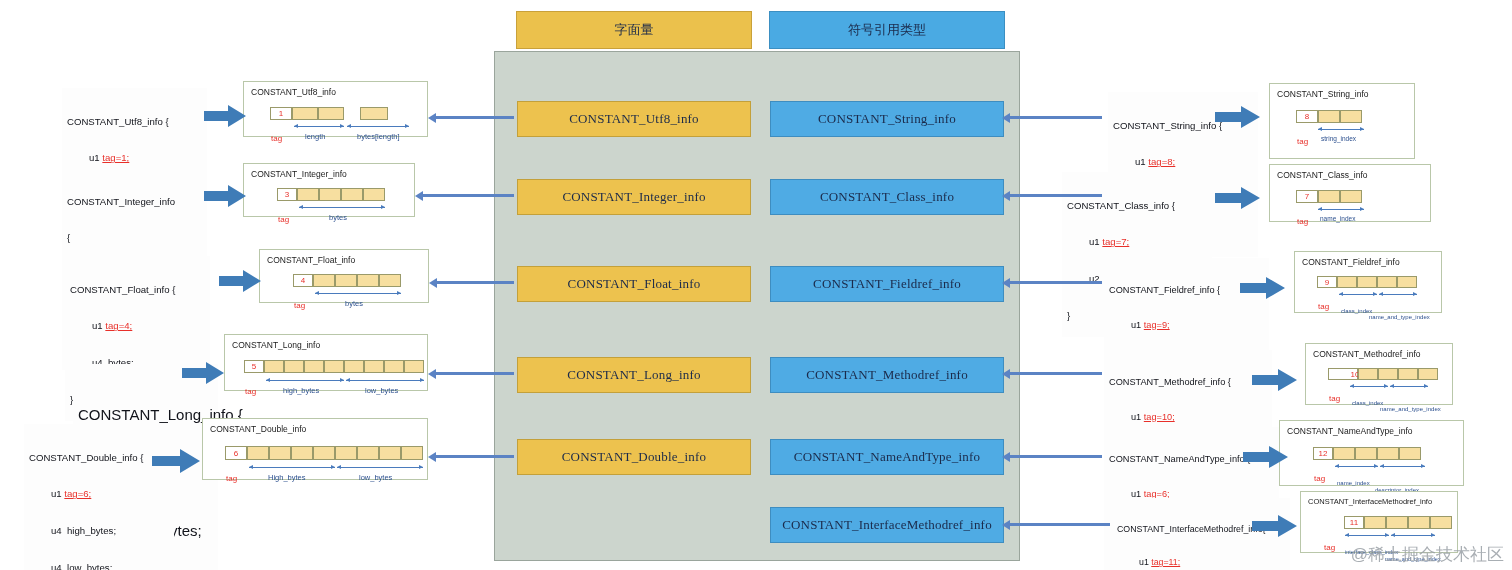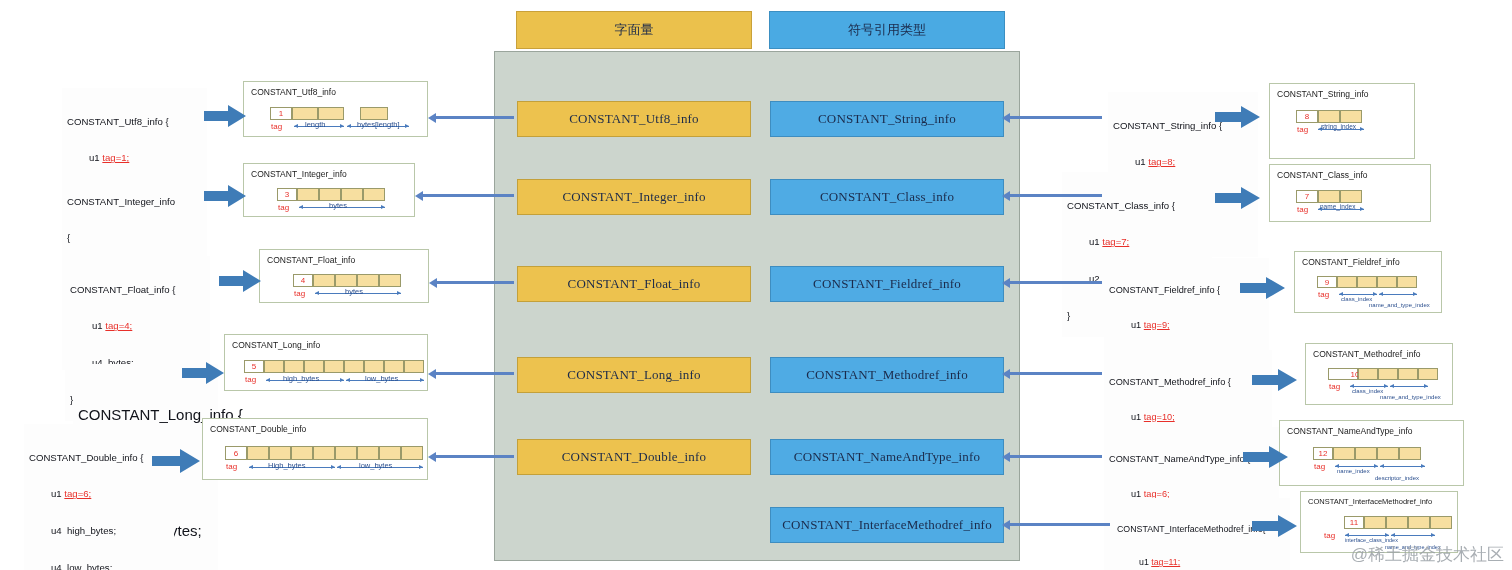--- a/index.html
+++ b/index.html
@@ -50,20 +50,21 @@
     position:absolute;left:7px;top:5px;font-size:8.5px;color:#1a1a1a;
     font-family:"Liberation Sans", sans-serif;white-space:nowrap;
   }
   .cells{position:absolute;display:flex;}
   .cell{border:1px solid #9a9a6a;box-sizing:border-box;background:#f7dfa0;}
   .cell.tag{background:#ffffff;display:flex;align-items:center;justify-content:center;
     color:#e8302a;font-size:8px;font-family:"Liberation Sans",sans-serif;}
   .lbl{
     position:absolute;font-size:7.5px;color:#2b4f8e;white-space:nowrap;
     font-family:"Liberation Sans", sans-serif;
+    margin-top:12px;
   }
   .lbl.tagl{color:#e8302a;font-size:8px;}
   .rule{position:absolute;height:1px;background:#4a7bbd;}
   .rule:before,.rule:after{content:"";position:absolute;top:-2px;width:0;height:0;
     border-top:2.5px solid transparent;border-bottom:2.5px solid transparent;}
   .rule:before{left:0;border-right:4px solid #4a7bbd;}
   .rule:after{right:0;border-left:4px solid #4a7bbd;}
 
   
   .fatarrow{position:absolute;}

